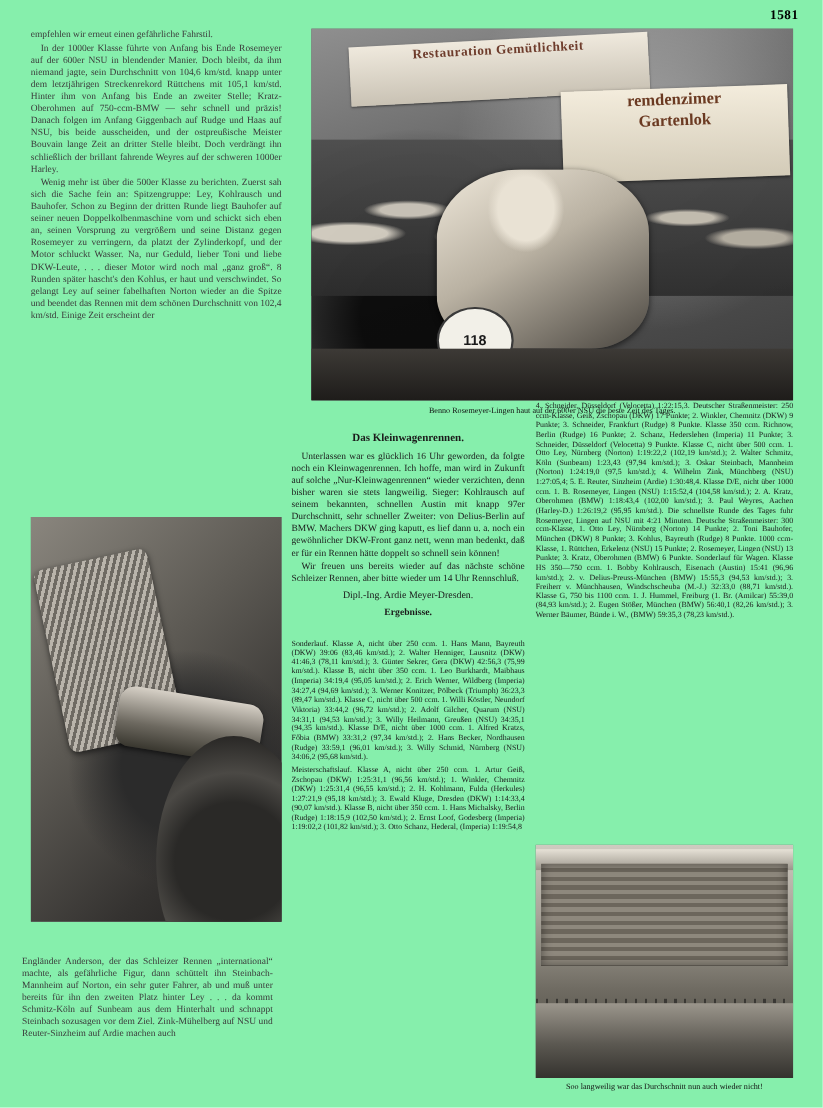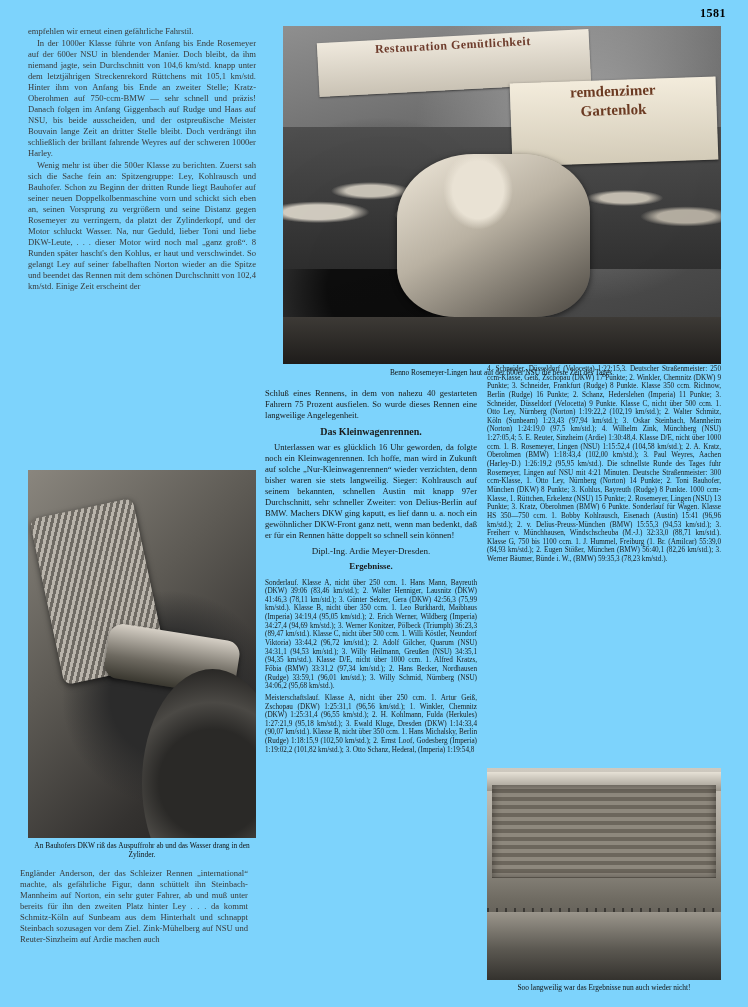--- a/index.html
+++ b/index.html
@@ -12,21 +12,21 @@
     height: 1007px;
     font-family: "Liberation Serif", serif;
     color: #111;
     position: relative;
     overflow: hidden;
   }
   .page {
     position: relative;
     width: 748px;
     height: 1007px;
-    background: #7dd3fc;
+    background: #86efac;
     text-decoration: underline;
   }
   .page-number {
     position: absolute;
     top: 6px;
     right: 22px;
     font-family: "Liberation Serif", serif;
     font-size: 12px;
     font-weight: bold;
     letter-spacing: 0.5px;
@@ -52,21 +52,21 @@
     text-align: center;
     text-indent: 0;
     font-weight: bold;
     margin: 5px 0 3px 0;
     font-size: 10px;
   }
   .col p.subhead {
     text-align: center;
     text-indent: 0;
     font-weight: bold;
-    margin: 4px 0 6px 0;
+    margin: 4px 0 18px 0;
     font-size: 8.8px;
   }
   .col p.sig {
     text-align: center;
     text-indent: 0;
     margin: 5px 0 4px 0;
     font-size: 9px;
   }
 
   
@@ -274,55 +274,55 @@
     <div class="inner">
       <div class="crowd"></div>
       <div class="banner1">
         <span>Restauration Gemütlichkeit</span>
       </div>
       <div class="banner2">
         <span>remdenzimer</span>
         <span>Gartenlok</span>
       </div>
       <div class="rider"></div>
+      <div class="numberplate">118</div>
       <div class="ground"></div>
     </div>
   </div>
   <div class="caption" style="left:283px; top:368px; width:438px;">Benno Rosemeyer-Lingen haut auf der 600er NSU die beste Zeit des Tages.</div>
 
   <div class="col" style="left:265px; top:388px; width:212px;">
-    <p class="noindent">Schluß eines Rennens, in dem von nahezu 40 gestarteten Fahrern 75 Prozent ausfielen. So wurde dieses Rennen eine langweilige Angelegenheit.</p>
     <p class="centerhead">Das Kleinwagenrennen.</p>
     <p>Unterlassen war es glücklich 16 Uhr geworden, da folgte noch ein Kleinwagenrennen. Ich hoffe, man wird in Zukunft auf solche „Nur-Kleinwagenrennen“ wieder verzichten, denn bisher waren sie stets langweilig. Sieger: Kohlrausch auf seinem bekannten, schnellen Austin mit knapp 97er Durchschnitt, sehr schneller Zweiter: von Delius-Berlin auf BMW. Machers DKW ging kaputt, es lief dann u. a. noch ein gewöhnlicher DKW-Front ganz nett, wenn man bedenkt, daß er für ein Rennen hätte doppelt so schnell sein können!</p>
+    <p>Wir freuen uns bereits wieder auf das nächste schöne Schleizer Rennen, aber bitte wieder um 14 Uhr Rennschluß.</p>
     <p class="sig">Dipl.-Ing. Ardie Meyer-Dresden.</p>
     <p class="subhead">Ergebnisse.</p>
     <div class="results">Sonderlauf. Klasse A, nicht über 250 ccm. 1. Hans Mann, Bayreuth (DKW) 39:06 (83,46 km/std.); 2. Walter Henniger, Lausnitz (DKW) 41:46,3 (78,11 km/std.); 3. Günter Sekrer, Gera (DKW) 42:56,3 (75,99 km/std.). Klasse B, nicht über 350 ccm. 1. Leo Burkhardt, Maibhaus (Imperia) 34:19,4 (95,05 km/std.); 2. Erich Werner, Wildberg (Imperia) 34:27,4 (94,69 km/std.); 3. Werner Konitzer, Pölbeck (Triumph) 36:23,3 (89,47 km/std.). Klasse C, nicht über 500 ccm. 1. Willi Köstler, Neundorf Viktoria) 33:44,2 (96,72 km/std.); 2. Adolf Gilcher, Quarum (NSU) 34:31,1 (94,53 km/std.); 3. Willy Heilmann, Greußen (NSU) 34:35,1 (94,35 km/std.). Klasse D/E, nicht über 1000 ccm. 1. Alfred Kratzs, Főbia (BMW) 33:31,2 (97,34 km/std.); 2. Hans Becker, Nordhausen (Rudge) 33:59,1 (96,01 km/std.); 3. Willy Schmid, Nürnberg (NSU) 34:06,2 (95,68 km/std.).</div>
     <div class="results" style="margin-top:3px;">Meisterschaftslauf. Klasse A, nicht über 250 ccm. 1. Artur Geiß, Zschopau (DKW) 1:25:31,1 (96,56 km/std.); 1. Winkler, Chemnitz (DKW) 1:25:31,4 (96,55 km/std.); 2. H. Kohlmann, Fulda (Herkules) 1:27:21,9 (95,18 km/std.); 3. Ewald Kluge, Dresden (DKW) 1:14:33,4 (90,07 km/std.). Klasse B, nicht über 350 ccm. 1. Hans Michalsky, Berlin (Rudge) 1:18:15,9 (102,50 km/std.); 2. Ernst Loof, Godesberg (Imperia) 1:19:02,2 (101,82 km/std.); 3. Otto Schanz, Hederal, (Imperia) 1:19:54,8</div>
   </div>
 
   <div class="col" style="left:487px; top:365px; width:234px;">
     <div class="results">4. Schneider, Düsseldorf (Velocetta) 1:22:15,3. Deutscher Straßenmeister: 250 ccm-Klasse, Geiß, Zschopau (DKW) 17 Punkte; 2. Winkler, Chemnitz (DKW) 9 Punkte; 3. Schneider, Frankfurt (Rudge) 8 Punkte. Klasse 350 ccm. Richnow, Berlin (Rudge) 16 Punkte; 2. Schanz, Hederslehen (Imperia) 11 Punkte; 3. Schneider, Düsseldorf (Velocetta) 9 Punkte. Klasse C, nicht über 500 ccm. 1. Otto Ley, Nürnberg (Norton) 1:19:22,2 (102,19 km/std.); 2. Walter Schmitz, Köln (Sunbeam) 1:23,43 (97,94 km/std.); 3. Oskar Steinbach, Mannheim (Norton) 1:24:19,0 (97,5 km/std.); 4. Wilhelm Zink, Münchberg (NSU) 1:27:05,4; 5. E. Reuter, Sinzheim (Ardie) 1:30:48,4. Klasse D/E, nicht über 1000 ccm. 1. B. Rosemeyer, Lingen (NSU) 1:15:52,4 (104,58 km/std.); 2. A. Kratz, Oberohmen (BMW) 1:18:43,4 (102,00 km/std.); 3. Paul Weyres, Aachen (Harley-D.) 1:26:19,2 (95,95 km/std.). Die schnellste Runde des Tages fuhr Rosemeyer, Lingen auf NSU mit 4:21 Minuten. Deutsche Straßenmeister: 300 ccm-Klasse, 1. Otto Ley, Nürnberg (Norton) 14 Punkte; 2. Toni Bauhofer, München (DKW) 8 Punkte; 3. Kohlus, Bayreuth (Rudge) 8 Punkte. 1000 ccm-Klasse, 1. Rüttchen, Erkelenz (NSU) 15 Punkte; 2. Rosemeyer, Lingen (NSU) 13 Punkte; 3. Kratz, Oberohmen (BMW) 6 Punkte. Sonderlauf für Wagen. Klasse HS 350—750 ccm. 1. Bobby Kohlrausch, Eisenach (Austin) 15:41 (96,96 km/std.); 2. v. Delius-Preuss-München (BMW) 15:55,3 (94,53 km/std.); 3. Freiherr v. Münchhausen, Windschscheuba (M.-J.) 32:33,0 (88,71 km/std.). Klasse G, 750 bis 1100 ccm. 1. J. Hummel, Freiburg (1. Br. (Amilcar) 55:39,0 (84,93 km/std.); 2. Eugen Stößer, München (BMW) 56:40,1 (82,26 km/std.); 3. Werner Bäumer, Bünde i. W., (BMW) 59:35,3 (78,23 km/std.).</div>
   </div>
 
   <div class="photo" id="photo-engine" style="left:28px; top:470px; width:228px; height:368px;">
     <div class="inner">
       <div class="cyl"></div>
       <div class="pipe"></div>
       <div class="wheel"></div>
     </div>
   </div>
-  <div class="caption" style="left:28px; top:841px; width:228px;">An Bauhofers DKW riß das Auspuffrohr ab und das Wasser drang in den Zylinder.</div>
 
   <div class="col faded" style="left:20px; top:868px; width:228px;">
     <p class="noindent">Engländer Anderson, der das Schleizer Rennen „international“ machte, als gefährliche Figur, dann schüttelt ihn Steinbach-Mannheim auf Norton, ein sehr guter Fahrer, ab und muß unter bereits für ihn den zweiten Platz hinter Ley . . . da kommt Schmitz-Köln auf Sunbeam aus dem Hinterhalt und schnappt Steinbach sozusagen vor dem Ziel. Zink-Mühelberg auf NSU und Reuter-Sinzheim auf Ardie machen auch</p>
   </div>
 
   <div class="photo" id="photo-grandstand" style="left:487px; top:768px; width:234px; height:212px;">
     <div class="inner">
       <div class="roofline"></div>
       <div class="stand"></div>
       <div class="fence"></div>
       <div class="track"></div>
     </div>
   </div>
-  <div class="caption" style="left:487px; top:983px; width:234px;">Soo langweilig war das Ergebnisse nun auch wieder nicht!</div>
+  <div class="caption" style="left:487px; top:983px; width:234px;">Soo langweilig war das Durchschnitt nun auch wieder nicht!</div>
 
 </div>
 
 </body></html>

